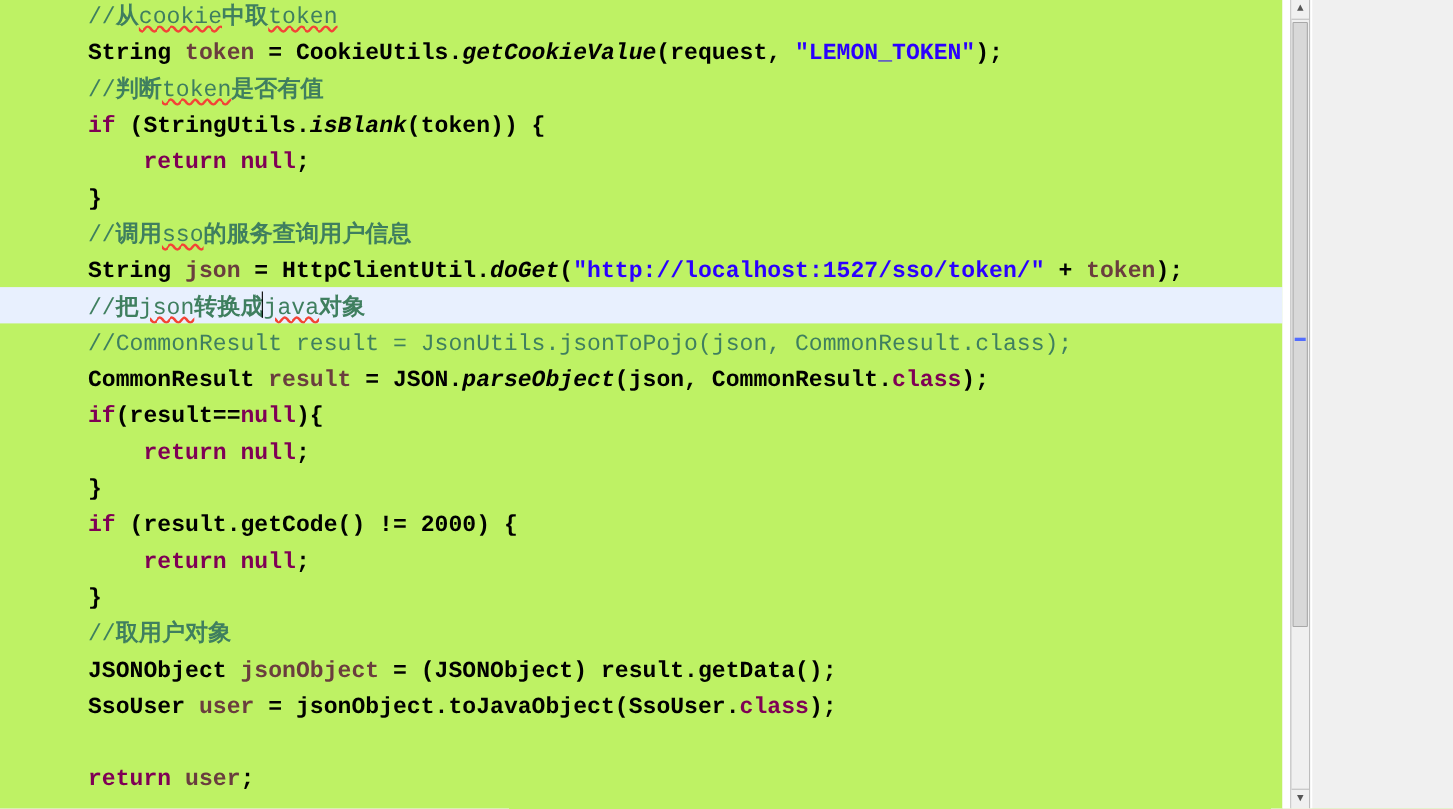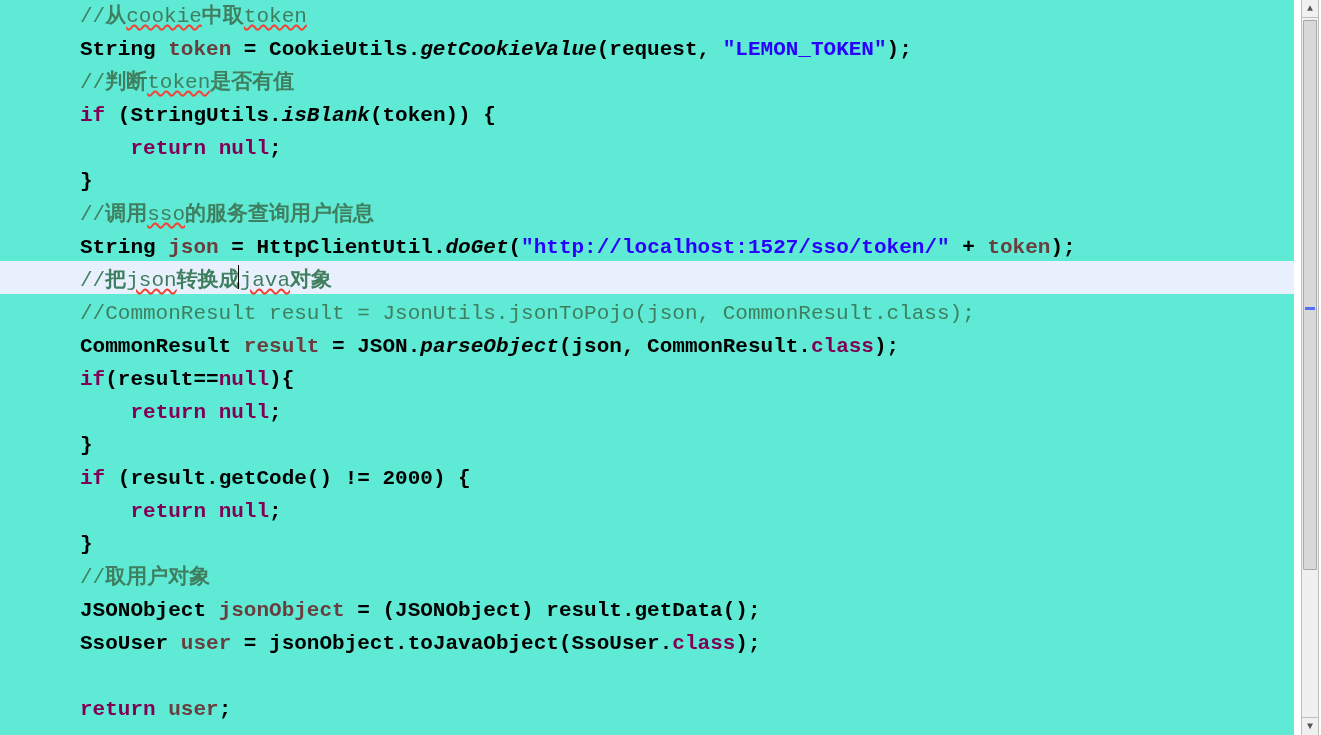--- a/index.html
+++ b/index.html
@@ -13,22 +13,22 @@
   }
   .editor-wrap {
     position: relative;
     width: 1321px;
     height: 735px;
     display: flex;
     flex-direction: row;
   }
   .code-area {
     position: relative;
-    background: #5eead4;
-    width: 1294px;
+    background: #bef264;
+    width: 1166px;
     height: 735px;
     overflow: hidden;
   }
   pre.code {
     margin: 0;
     padding: 0 0 0 80px;
     font-family: Consolas, "Courier New", monospace;
     font-size: 21px;
     line-height: 33px;
     white-space: pre;

